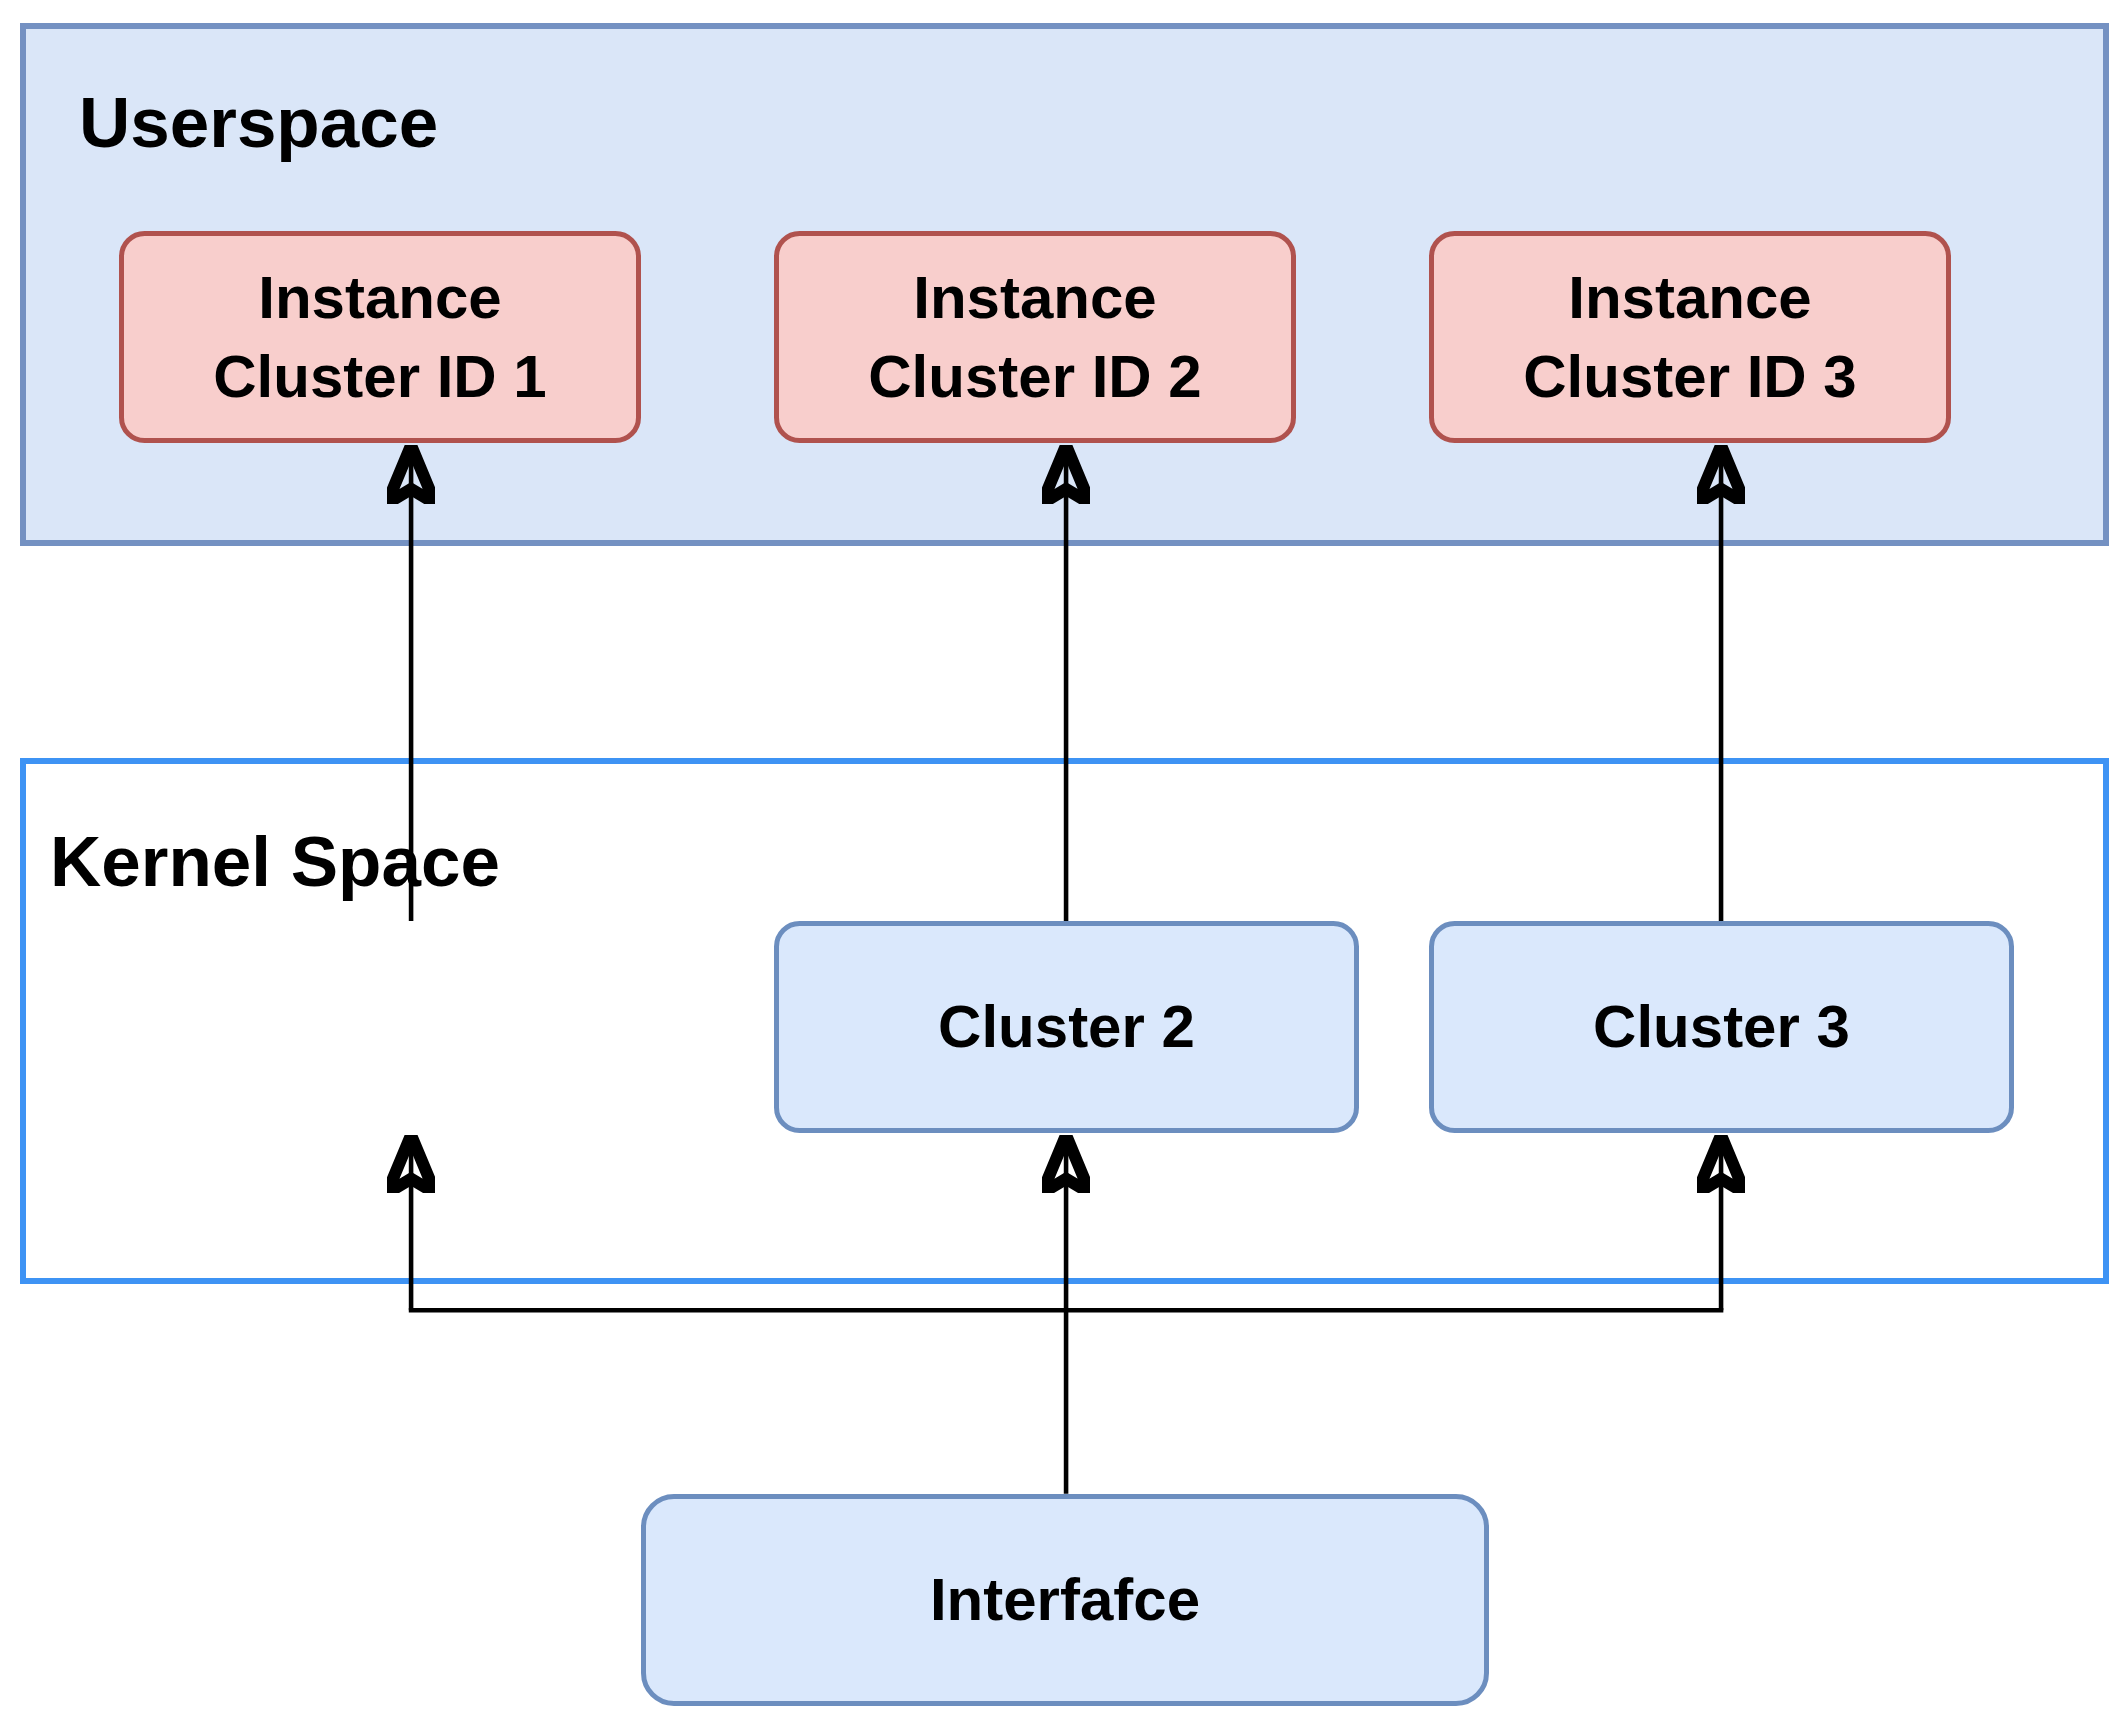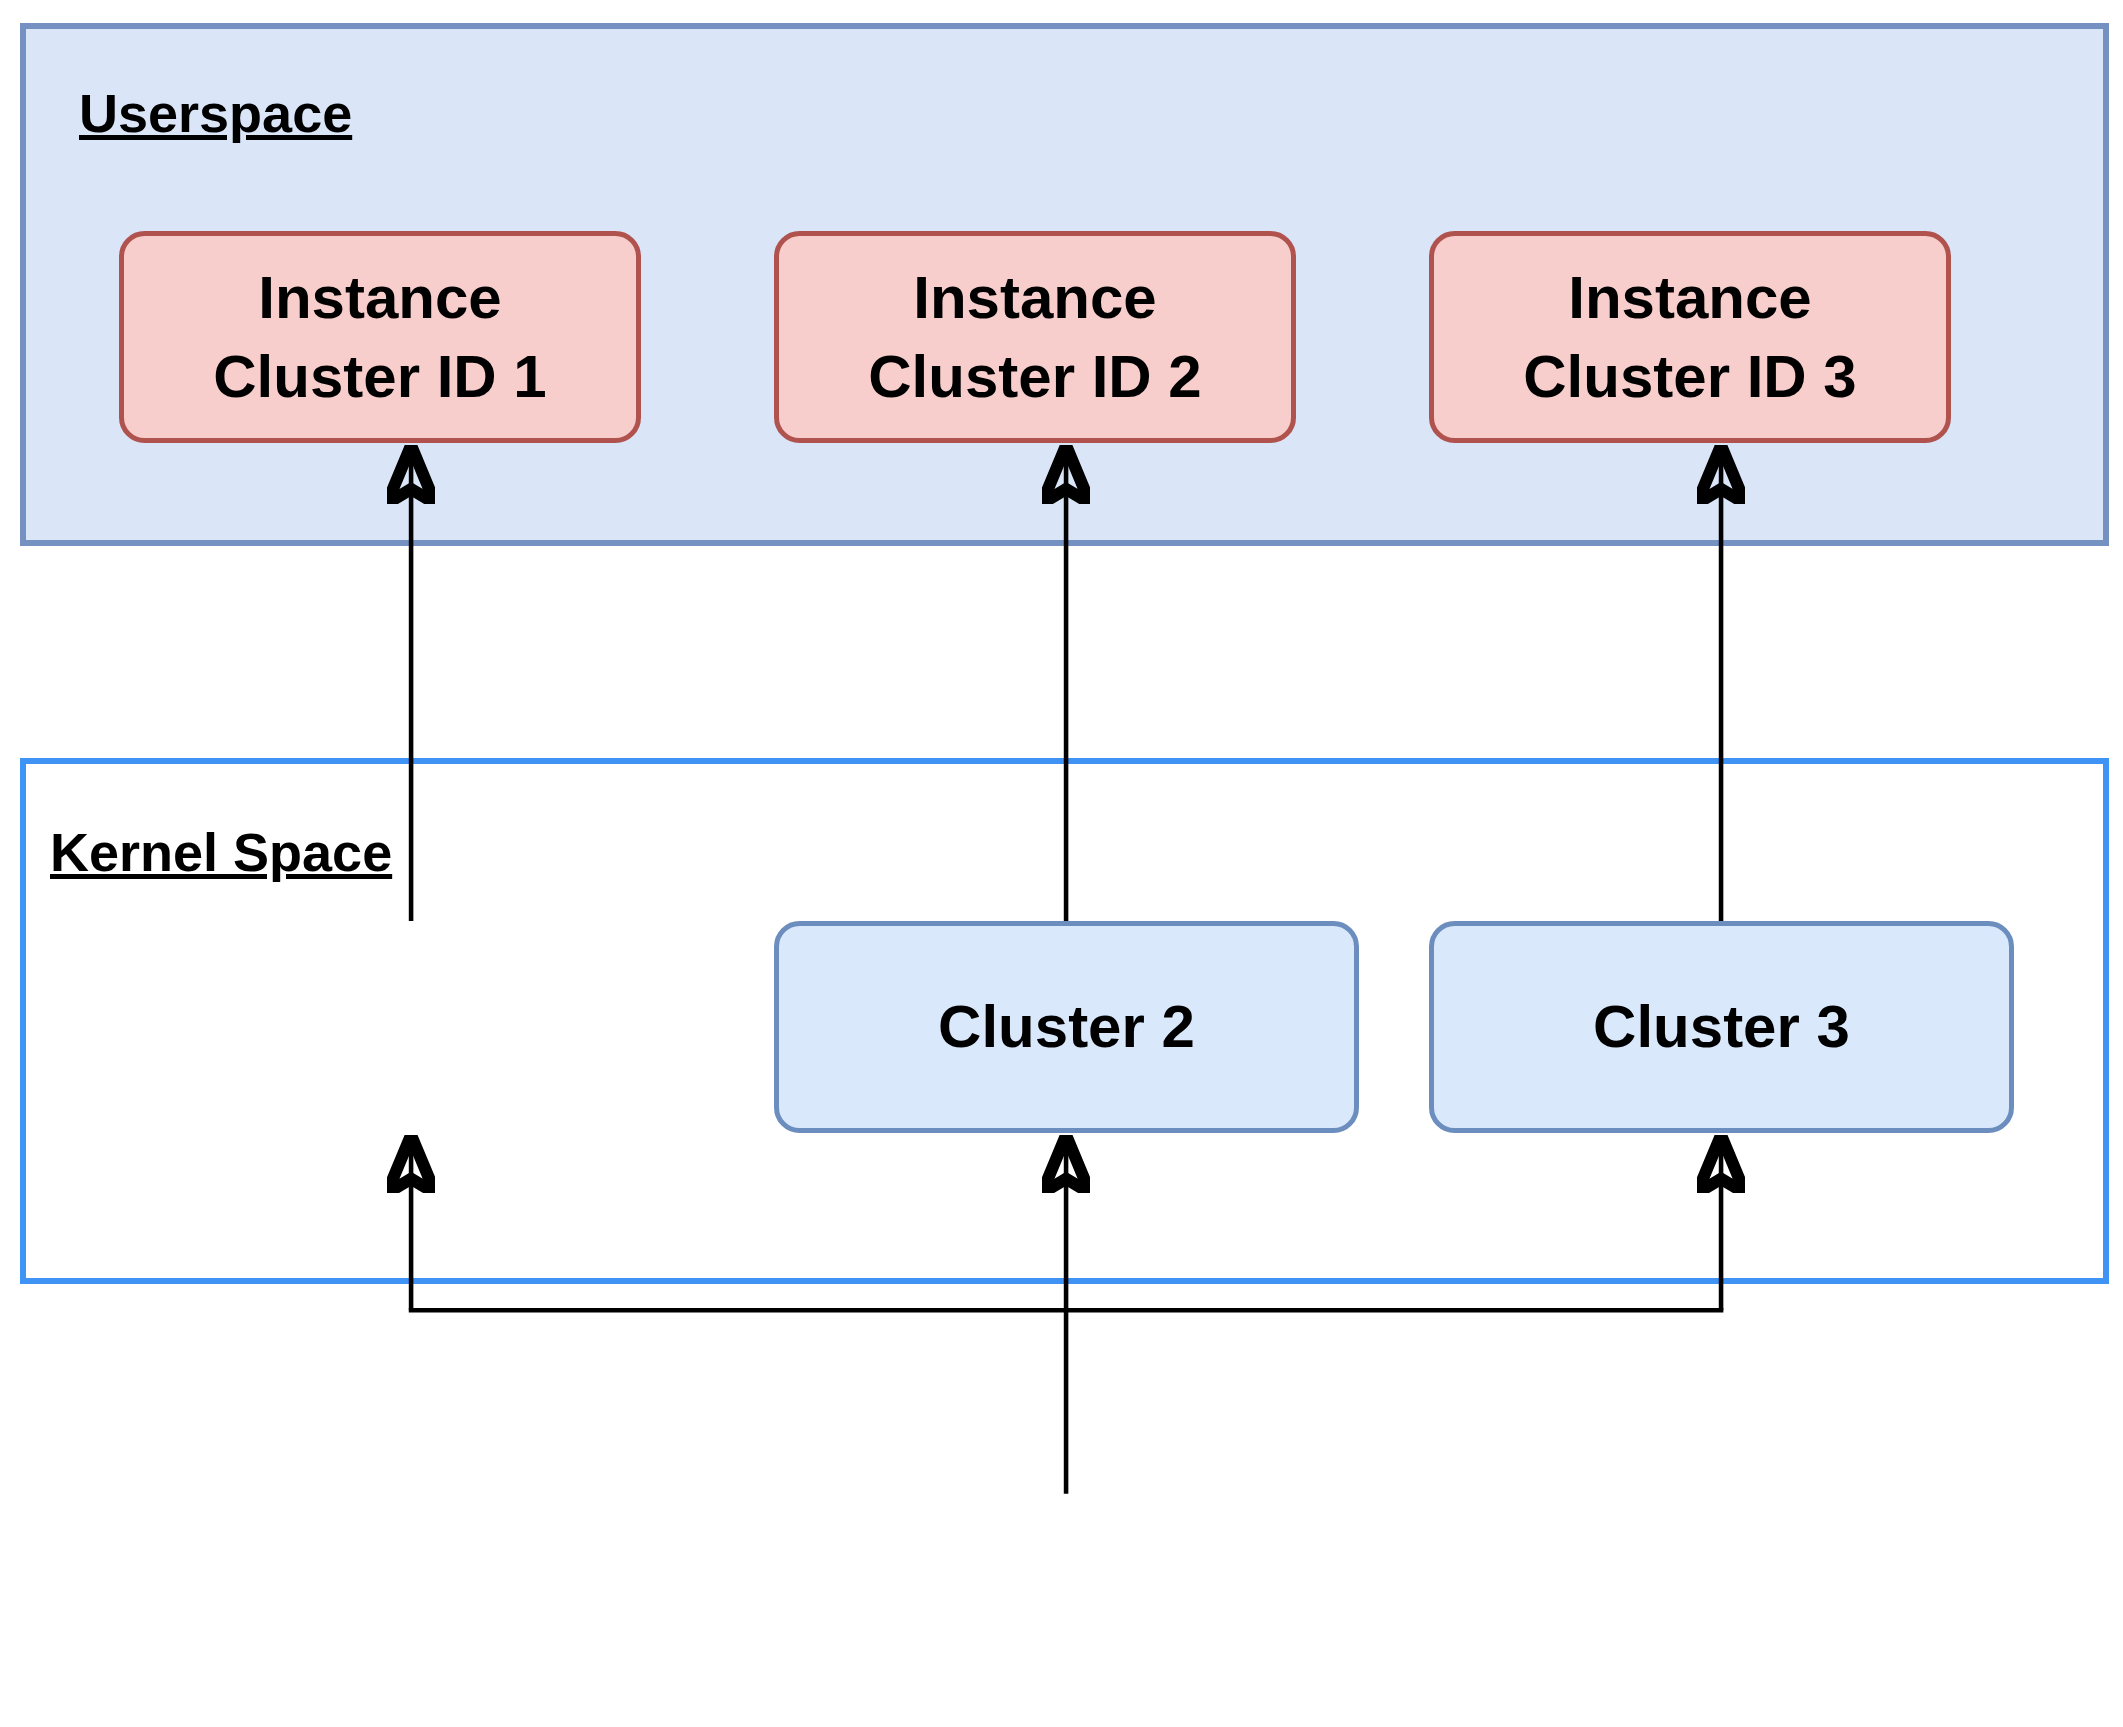--- a/index.html
+++ b/index.html
@@ -22,24 +22,23 @@
     border: 6.4px solid var(--userspace-border, #7491c2);
   }
   .kernel {
     left: 20px; top: 758px; width: 2089px; height: 526px;
     background: var(--kernel-fill, #ffffff);
     border: 6.4px solid var(--kernel-border, #3e93f4);
   }
   .container-label {
     position: absolute;
     font-weight: bold;
-    font-size: 54px;
+    font-size: 71px;
     color: var(--text, #000000);
     white-space: nowrap;
-    text-decoration: underline;
   }
   .userspace .container-label { left: 53px; top: 53px; }
   .kernel .container-label { left: 24px; top: 57px; }
 
   .node {
     position: absolute;
     box-sizing: border-box;
     display: flex;
     align-items: center;
     justify-content: center;
@@ -114,20 +113,23 @@
 Cluster ID 3</span>
   </div>
 
   <div class="node cluster col-2">
     <span>Cluster 2</span>
   </div>
   <div class="node cluster col-3">
     <span>Cluster 3</span>
   </div>
 
+  <div class="node interface-node">
+    <span>Interfafce</span>
+  </div>
 
   <svg class="edges" viewBox="0 0 2324 1891" xmlns="http://www.w3.org/2000/svg">
     <defs>
       <marker id="arrowhead" viewBox="0 0 24 20" refX="23" refY="10" markerWidth="64" markerHeight="53" markerUnits="userSpaceOnUse" orient="auto">
         <path d="M24,10 L0,0 L6,10 L0,20 Z" fill="#000000" stroke="none"></path>
       </marker>
     </defs>
 
     <path d="M450,1008 L450,490" marker-end="url(#arrowhead)"></path>
     <path d="M1167,1008 L1167,490" marker-end="url(#arrowhead)"></path>

